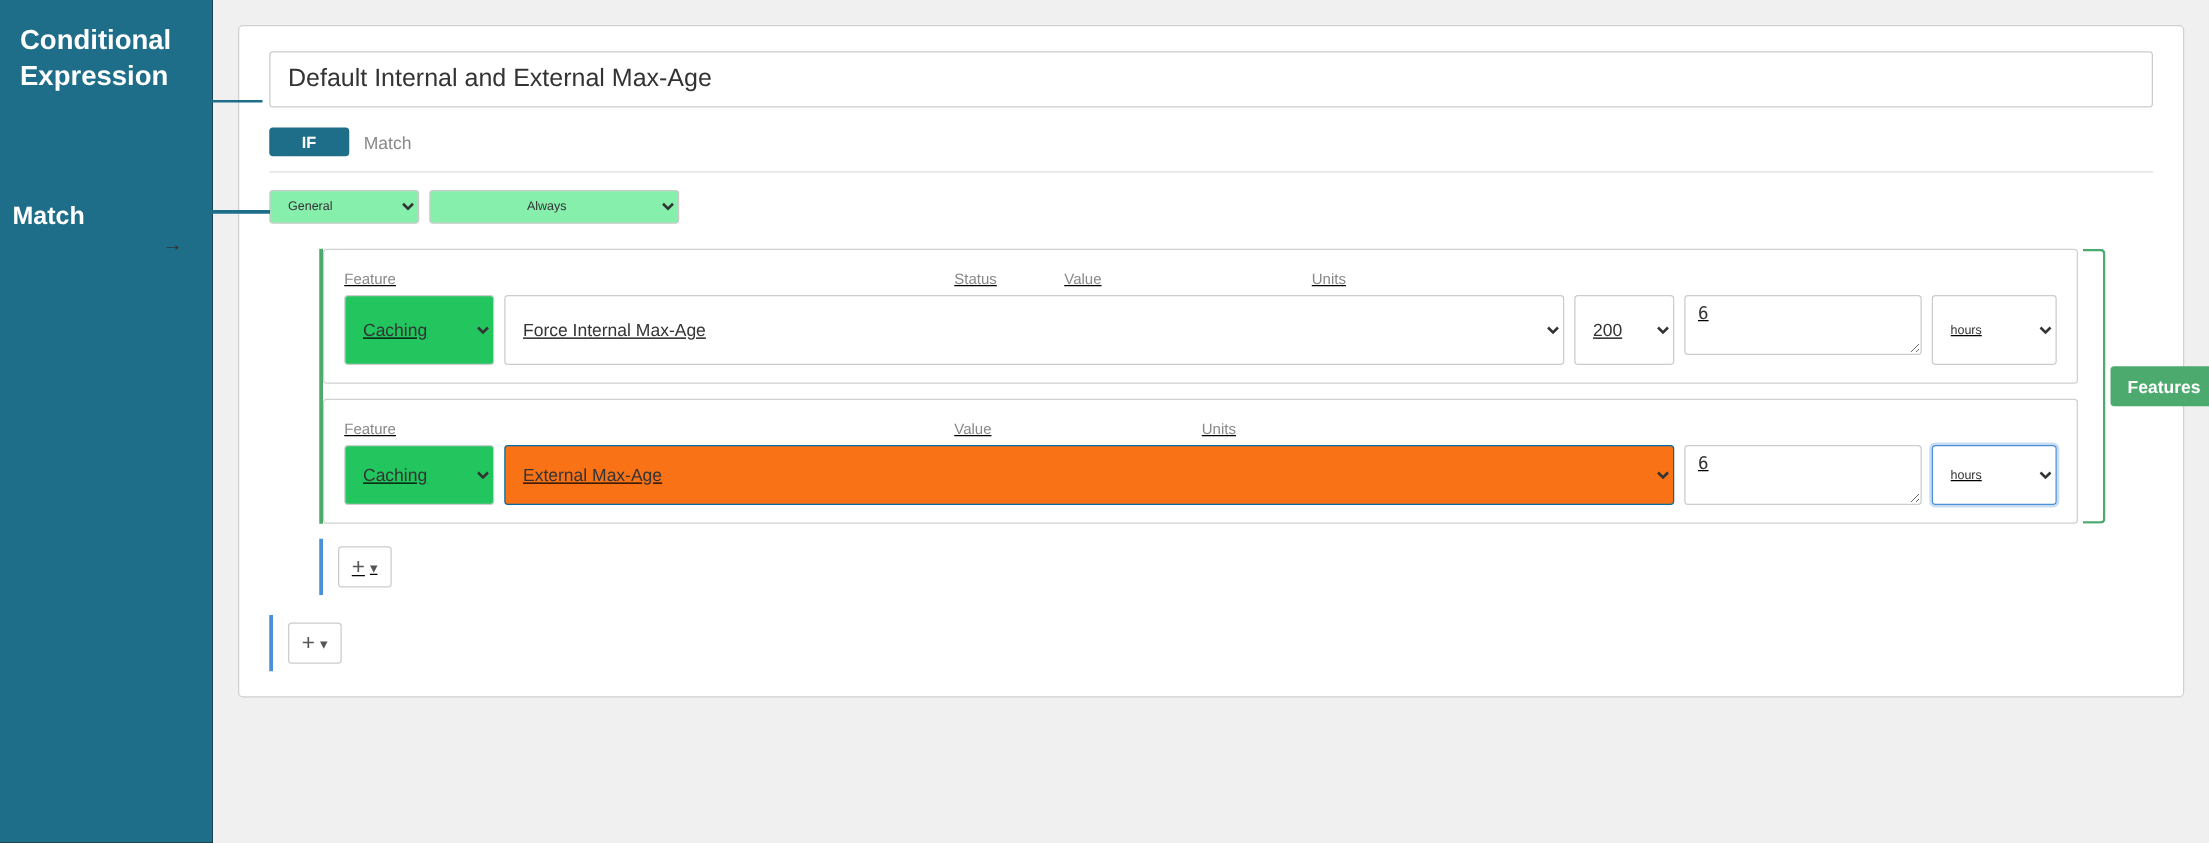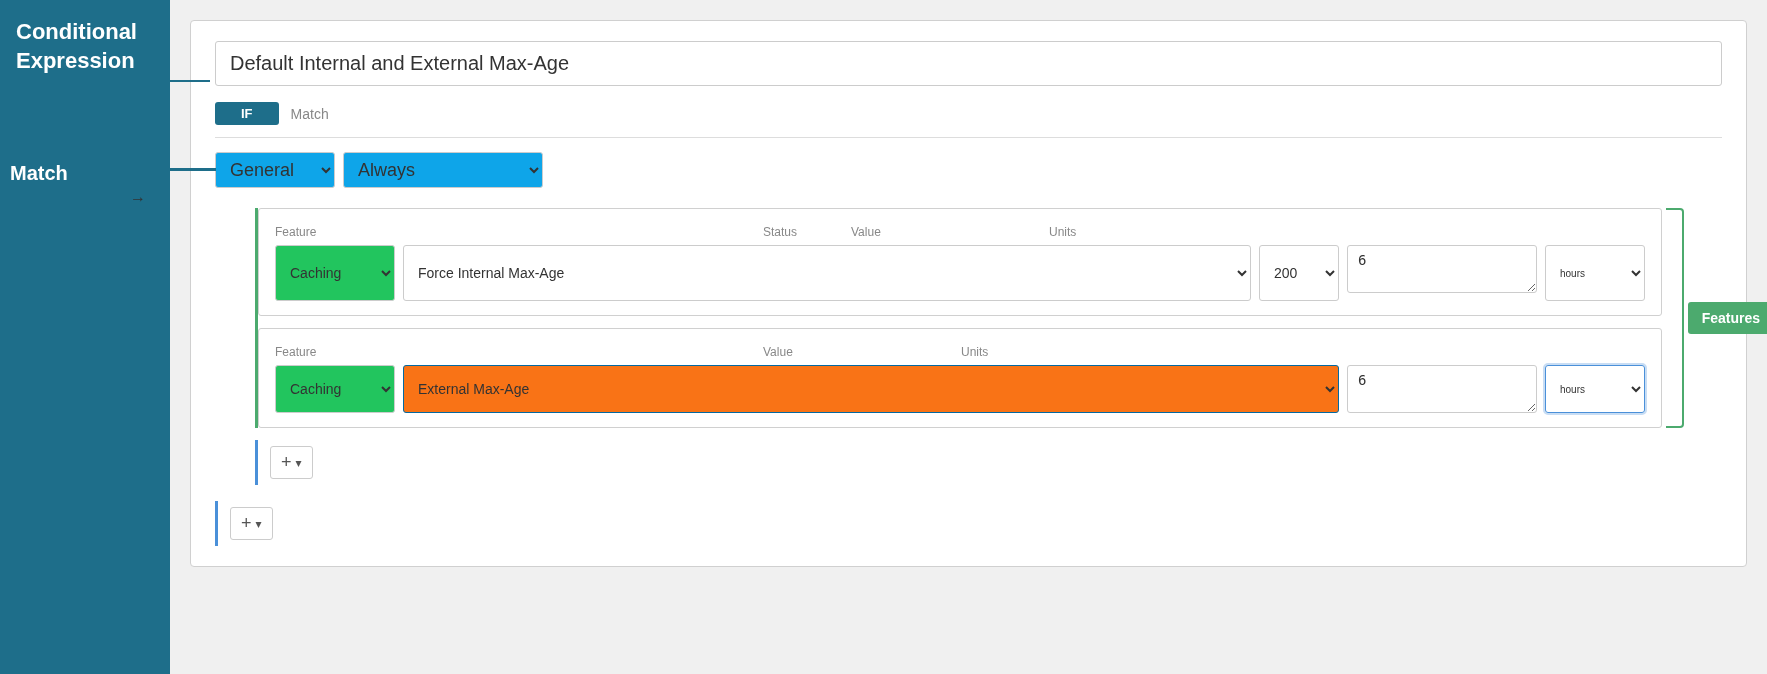--- a/index.html
+++ b/index.html
@@ -90,23 +90,23 @@
       display: flex;
       gap: 8px;
       margin-bottom: 20px;
       padding-left: 0;
     }
 
     .match-selects select {
       border: 1px solid #ccc;
       border-radius: 3px;
       padding: 6px 10px;
-      font-size: 18px;
-      color: #333;
-      background: #0ea5e9;
+      font-size: 10px;
+      color: #333;
+      background: #86efac;
       cursor: pointer;
       appearance: auto;
     }
 
     .match-selects select:first-child {
       min-width: 120px;
     }
 
     .match-selects select:last-child {
       min-width: 200px;
@@ -141,20 +141,21 @@
     .feature-select-name {
       min-width: 300px;
       border: 1px solid #ccc;
       border-radius: 3px;
       padding: 6px 10px;
       font-size: 14px;
       color: #333;
       background: #fff;
       appearance: auto;
       cursor: pointer;
+      text-align: center;
     }
 
     .status-select {
       min-width: 80px;
       border: 1px solid #ccc;
       border-radius: 3px;
       padding: 6px 10px;
       font-size: 14px;
       color: #333;
       background: #fff;
@@ -240,21 +241,21 @@
     <div class="match-selects">
       <select class="feature-select-cat">
         <option>General</option>
       </select>
       <select class="feature-select-name">
         <option>Always</option>
       </select>
     </div>
 
     <div class="inner-section">
-      <div style="position:relative; display:inline-block; width: calc(100% - 60px);">
+      <div style="position:relative; display:inline-block; width: calc(100% - 60px); text-decoration: underline;">
 
         
         <div style="border-left: 3px solid #4caa6e; padding-left: 0; position: relative;">
 
           <div class="feature-block">
 
             <div style="display:flex; align-items:flex-end; gap:0; margin-bottom:6px;">
               <div style="flex:0 0 480px;">
                 <span class="field-label">Feature</span>
               </div>

